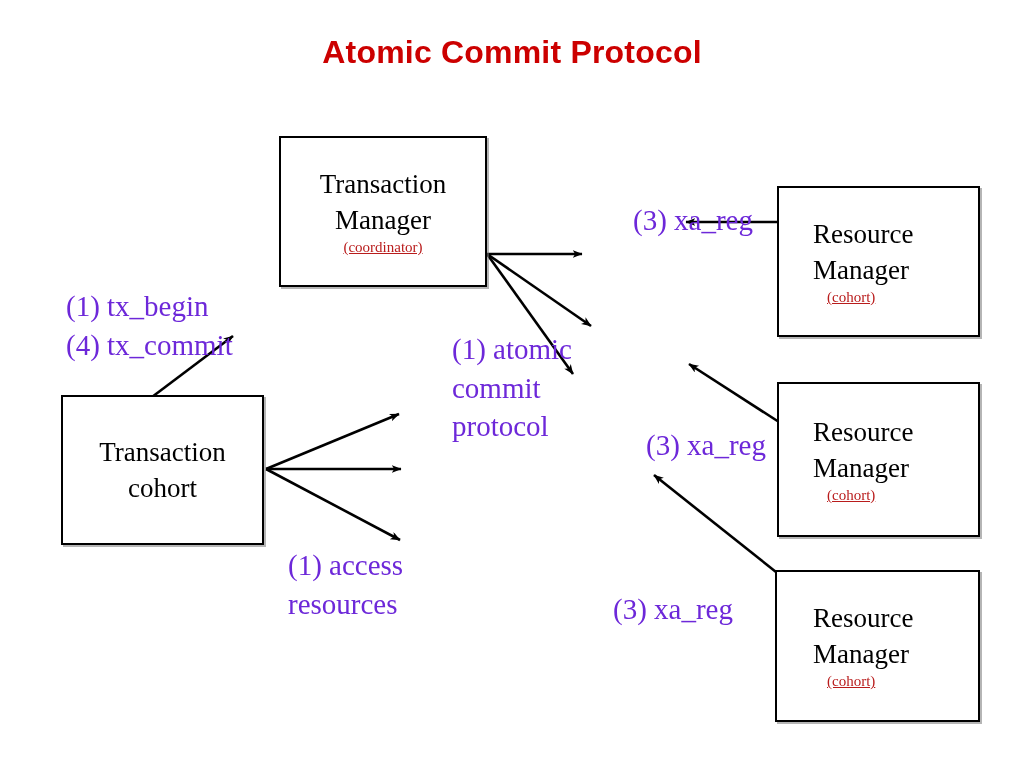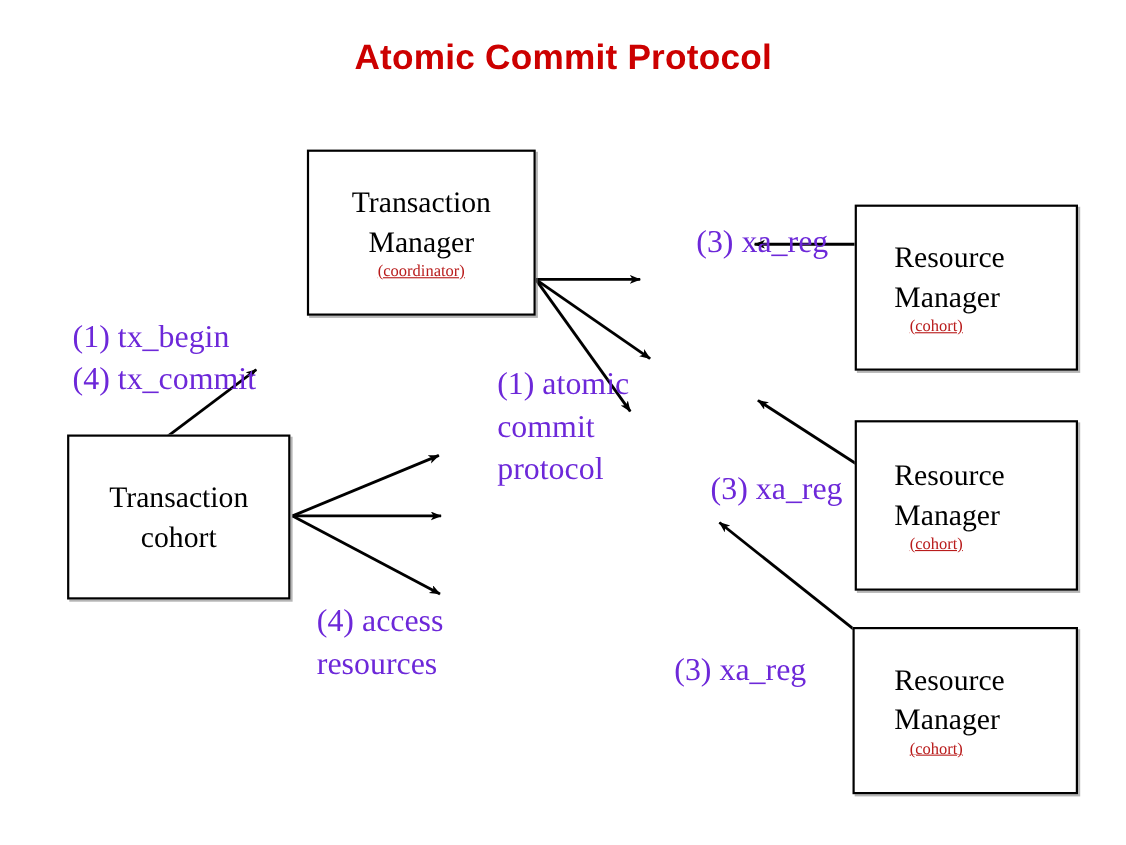--- a/index.html
+++ b/index.html
@@ -126,21 +126,21 @@
 
   <div class="node" style="left:775px; top:570px; width:205px; height:152px; align-items:flex-start; padding-left:36px;">
     <div class="line1">Resource</div>
     <div class="line2">Manager</div>
     <div class="sub" style="padding-left:14px;">(cohort)</div>
   </div>
 
   <div class="label" style="left:66px; top:263px;">(1) tx_begin
 (4) tx_commit</div>
 
-  <div class="label" style="left:288px; top:522px;">(4) access
+  <div class="label" style="left:288px; top:522px;">(1) access
 resources</div>
 
   <div class="label" style="left:452px; top:306px;">(1) atomic
 commit
 protocol</div>
 
   <div class="label" style="left:633px; top:177px;">(3) xa_reg</div>
 
   <div class="label" style="left:646px; top:402px;">(3) xa_reg</div>
 

